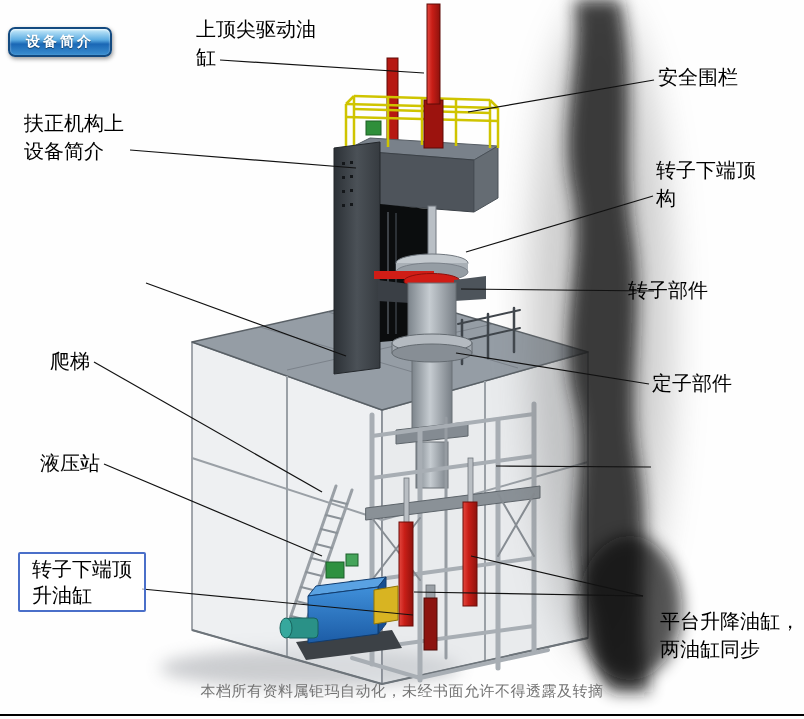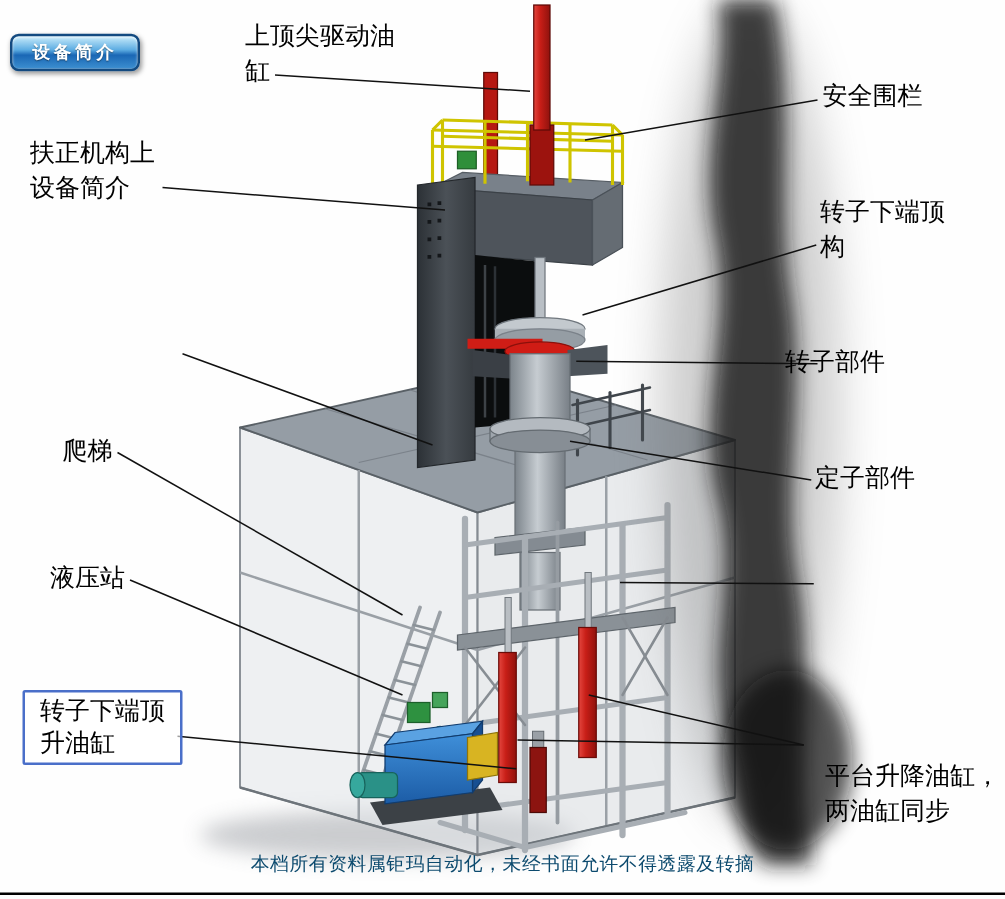--- a/index.html
+++ b/index.html
@@ -42,21 +42,21 @@
     border:2px solid #134a80;
     box-shadow:1px 2px 4px rgba(0,0,0,.4), inset 0 1px 2px rgba(255,255,255,.75);
     color:#ffffff;font-size:14px;font-weight:bold;letter-spacing:3px;
     text-shadow:0 1px 1px rgba(0,0,0,.45);
   }
   
   #footer{
     position:absolute;left:0;top:682px;width:804px;z-index:5;
     text-align:center;
     font-family:"Liberation Serif","DejaVu Serif",serif;
-    font-size:15px;color:#0c4a6e;letter-spacing:.5px;
+    font-size:15px;color:#737373;letter-spacing:.5px;
   }
   #bottomline{
     position:absolute;left:0;top:714px;width:804px;height:2px;
     background:#000;z-index:5;
   }
 </style>
 </head>
 <body>
 
 <div id="stage">

